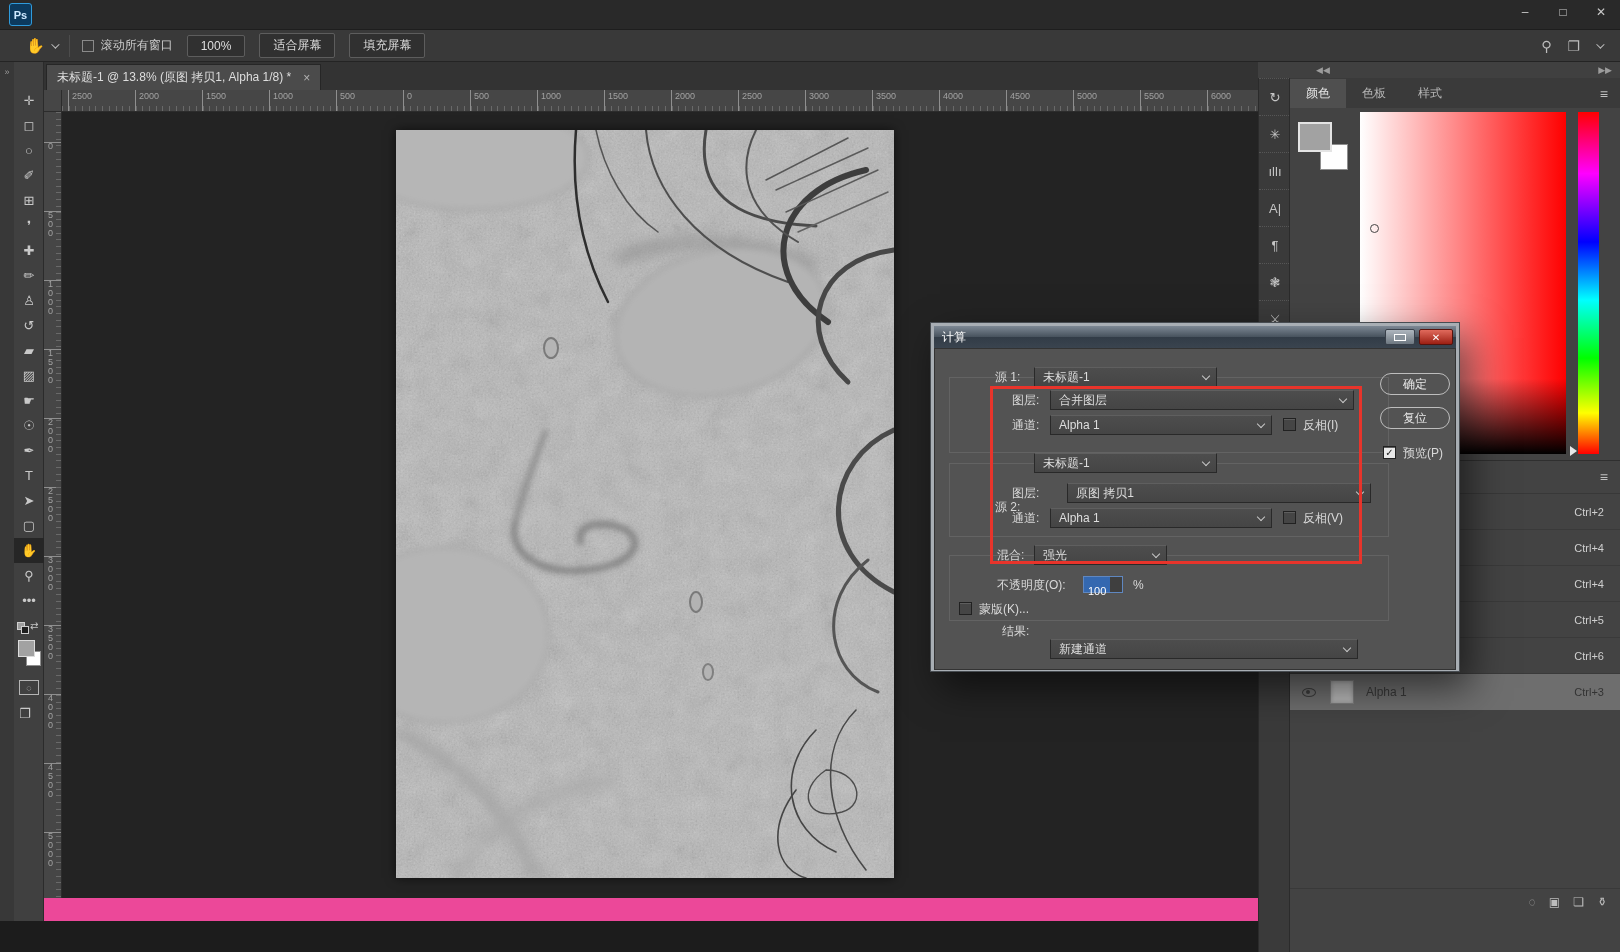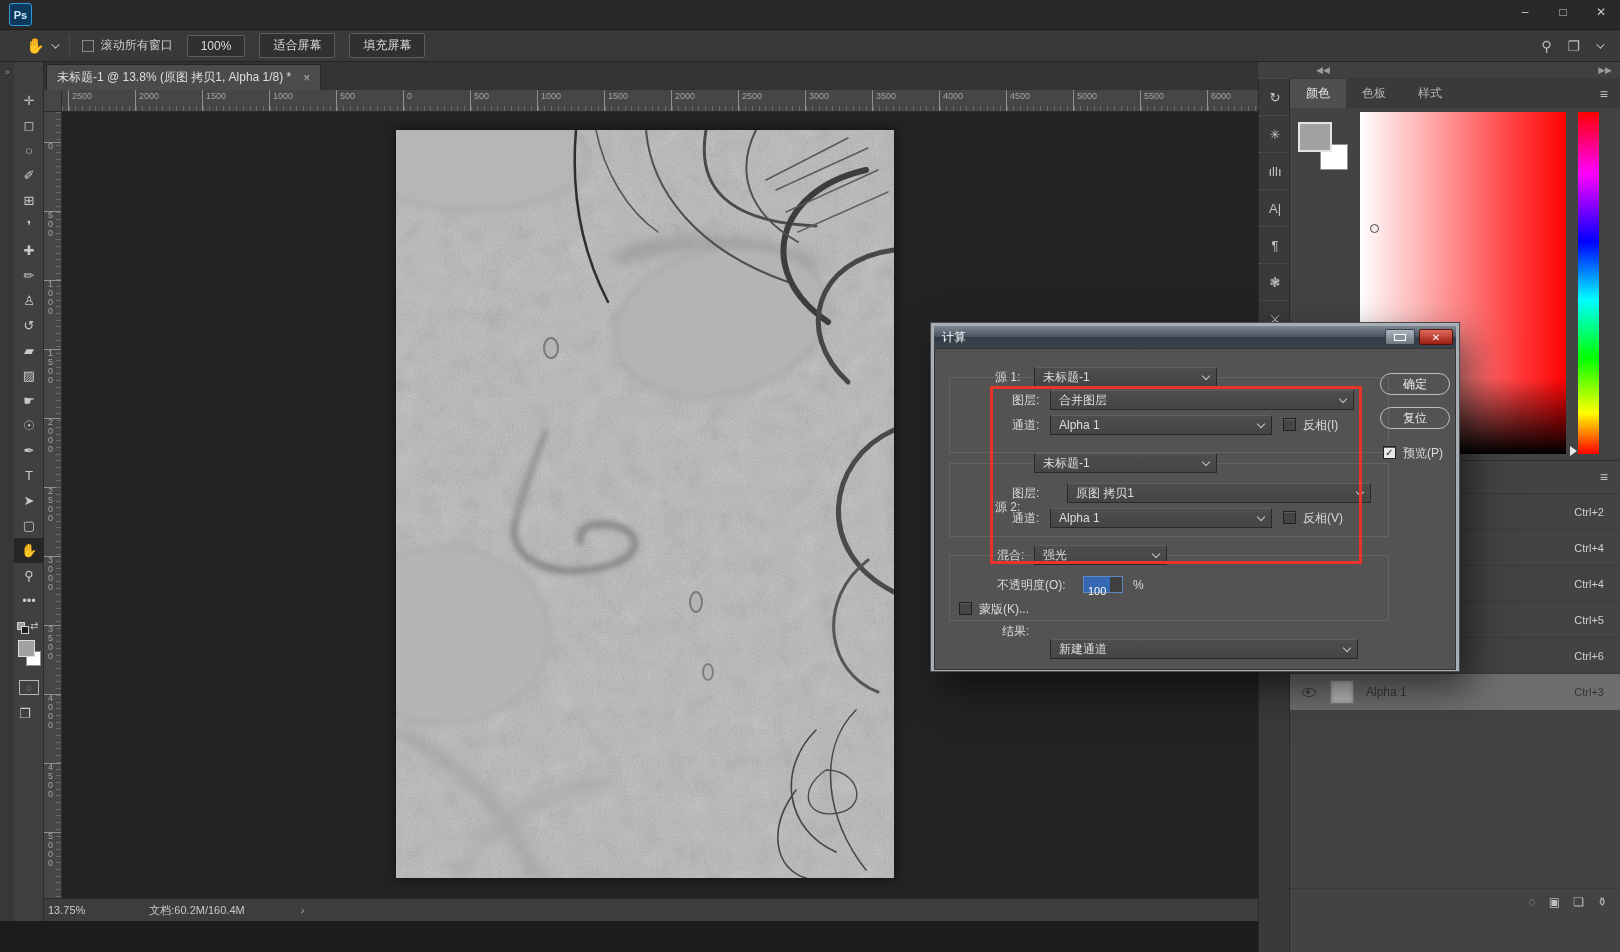--- a/index.html
+++ b/index.html
@@ -349,25 +349,20 @@
           <path d="M400,660 C370,700 380,740 410,748" stroke="#454545" stroke-width="1.6"></path>
           <path d="M430,640 C400,660 410,692 446,682 C472,674 462,640 430,640" stroke="#4c4c4c" stroke-width="1.4"></path>
           <ellipse cx="300" cy="472" rx="6" ry="10" stroke="#7a7a7a" stroke-width="2" fill="#b3b3b3"></ellipse>
           <ellipse cx="312" cy="542" rx="5" ry="8" stroke="#808080" stroke-width="2" fill="#b4b4b4"></ellipse>
           <ellipse cx="155" cy="218" rx="7" ry="10" stroke="#7a7a7a" stroke-width="2" fill="#b5b5b5"></ellipse>
         </g>
       </svg>
     </div>
   </div>
 
-  <div id="statusbar" class="abs">
-    <span class="st-zoom">13.75%</span>
-    <span class="st-doc">文档:60.2M/160.4M</span>
-    <span class="st-chev">›</span>
-  </div>
   <div id="bottomstrip" class="abs"></div>
 
   <div id="dock-header" class="abs">
     <span class="dh-l">◀◀</span>
     <span class="dh-r">▶▶</span>
   </div>
   <div id="dock" class="abs">
 
   <div class="dock-icon">↻</div>
       <div class="dock-icon">✳</div>

